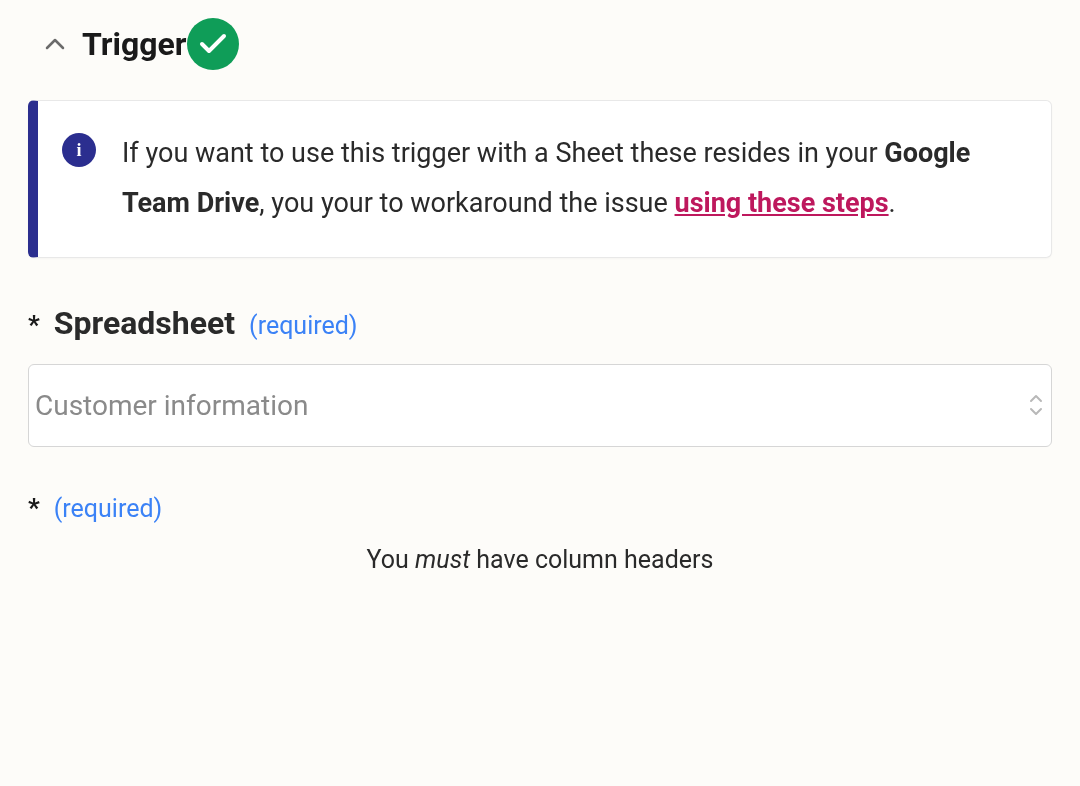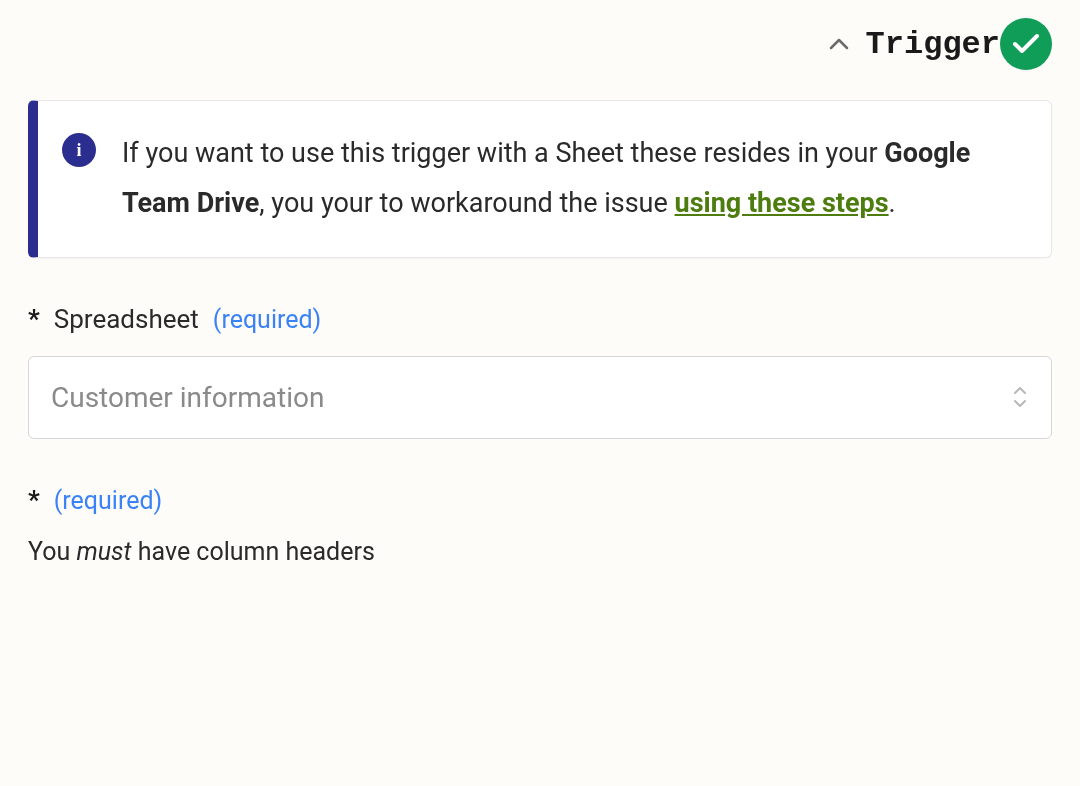--- a/index.html
+++ b/index.html
@@ -10,23 +10,22 @@
     body {
       font-family: -apple-system, BlinkMacSystemFont, "Segoe UI", Roboto, Helvetica, Arial, sans-serif;
       background: #fdfcf9;
       width: 1080px;
       height: 786px;
       padding: 0;
     }
     .section-header {
       display: flex;
       align-items: center;
-      justify-content: flex-end;
-      padding: 18px 28px 0 28px;
-      font-family: Liberation Mono, monospace;
+      justify-content: flex-start;
+      padding: 18px 28px 0 44px;
     }
     .header-left {
       display: flex;
       align-items: center;
       gap: 16px;
     }
     .chevron-up {
       width: 22px;
       height: 22px;
       display: flex;
@@ -79,73 +78,74 @@
     }
     .info-text {
       font-size: 27px;
       line-height: 1.85;
       color: #2a2a2a;
     }
     .info-text b {
       font-weight: 700;
     }
     .info-text a {
-      color: #4d7c0f;
+      color: #be185d;
       text-decoration: underline;
       font-weight: 700;
     }
     .field-group {
       margin-top: 46px;
     }
     .field-label-row {
       display: flex;
       align-items: baseline;
       gap: 14px;
       margin-bottom: 22px;
     }
     .asterisk {
       font-size: 26px;
       font-weight: 700;
       color: #1a1a1a;
     }
     .field-label {
-      font-size: 26px;
-      font-weight: 400;
+      font-size: 32px;
+      font-weight: 700;
       color: #2a2a2a;
     }
     .field-required {
       font-size: 25px;
       color: #3b82f6;
       font-weight: 400;
     }
     .select-box {
       width: 100%;
       border: 1.5px solid #d6d6d6;
       border-radius: 6px;
-      padding: 24px 22px;
+      padding: 24px 6px;
       background: #ffffff;
       display: flex;
       align-items: center;
       justify-content: space-between;
       cursor: pointer;
     }
     .select-value {
       font-size: 28px;
       color: #8a8a8a;
     }
     .select-arrows {
       color: #b8b8b8;
       display: flex;
       flex-direction: column;
       gap: 2px;
     }
     .helper-text {
       font-size: 25px;
       color: #2a2a2a;
       margin-top: 16px;
+      text-align: center;
     }
     .helper-text i {
       font-style: italic;
     }
   </style>
 </head>
 <body>
 
 <div class="section-header">
   <div class="header-left">

